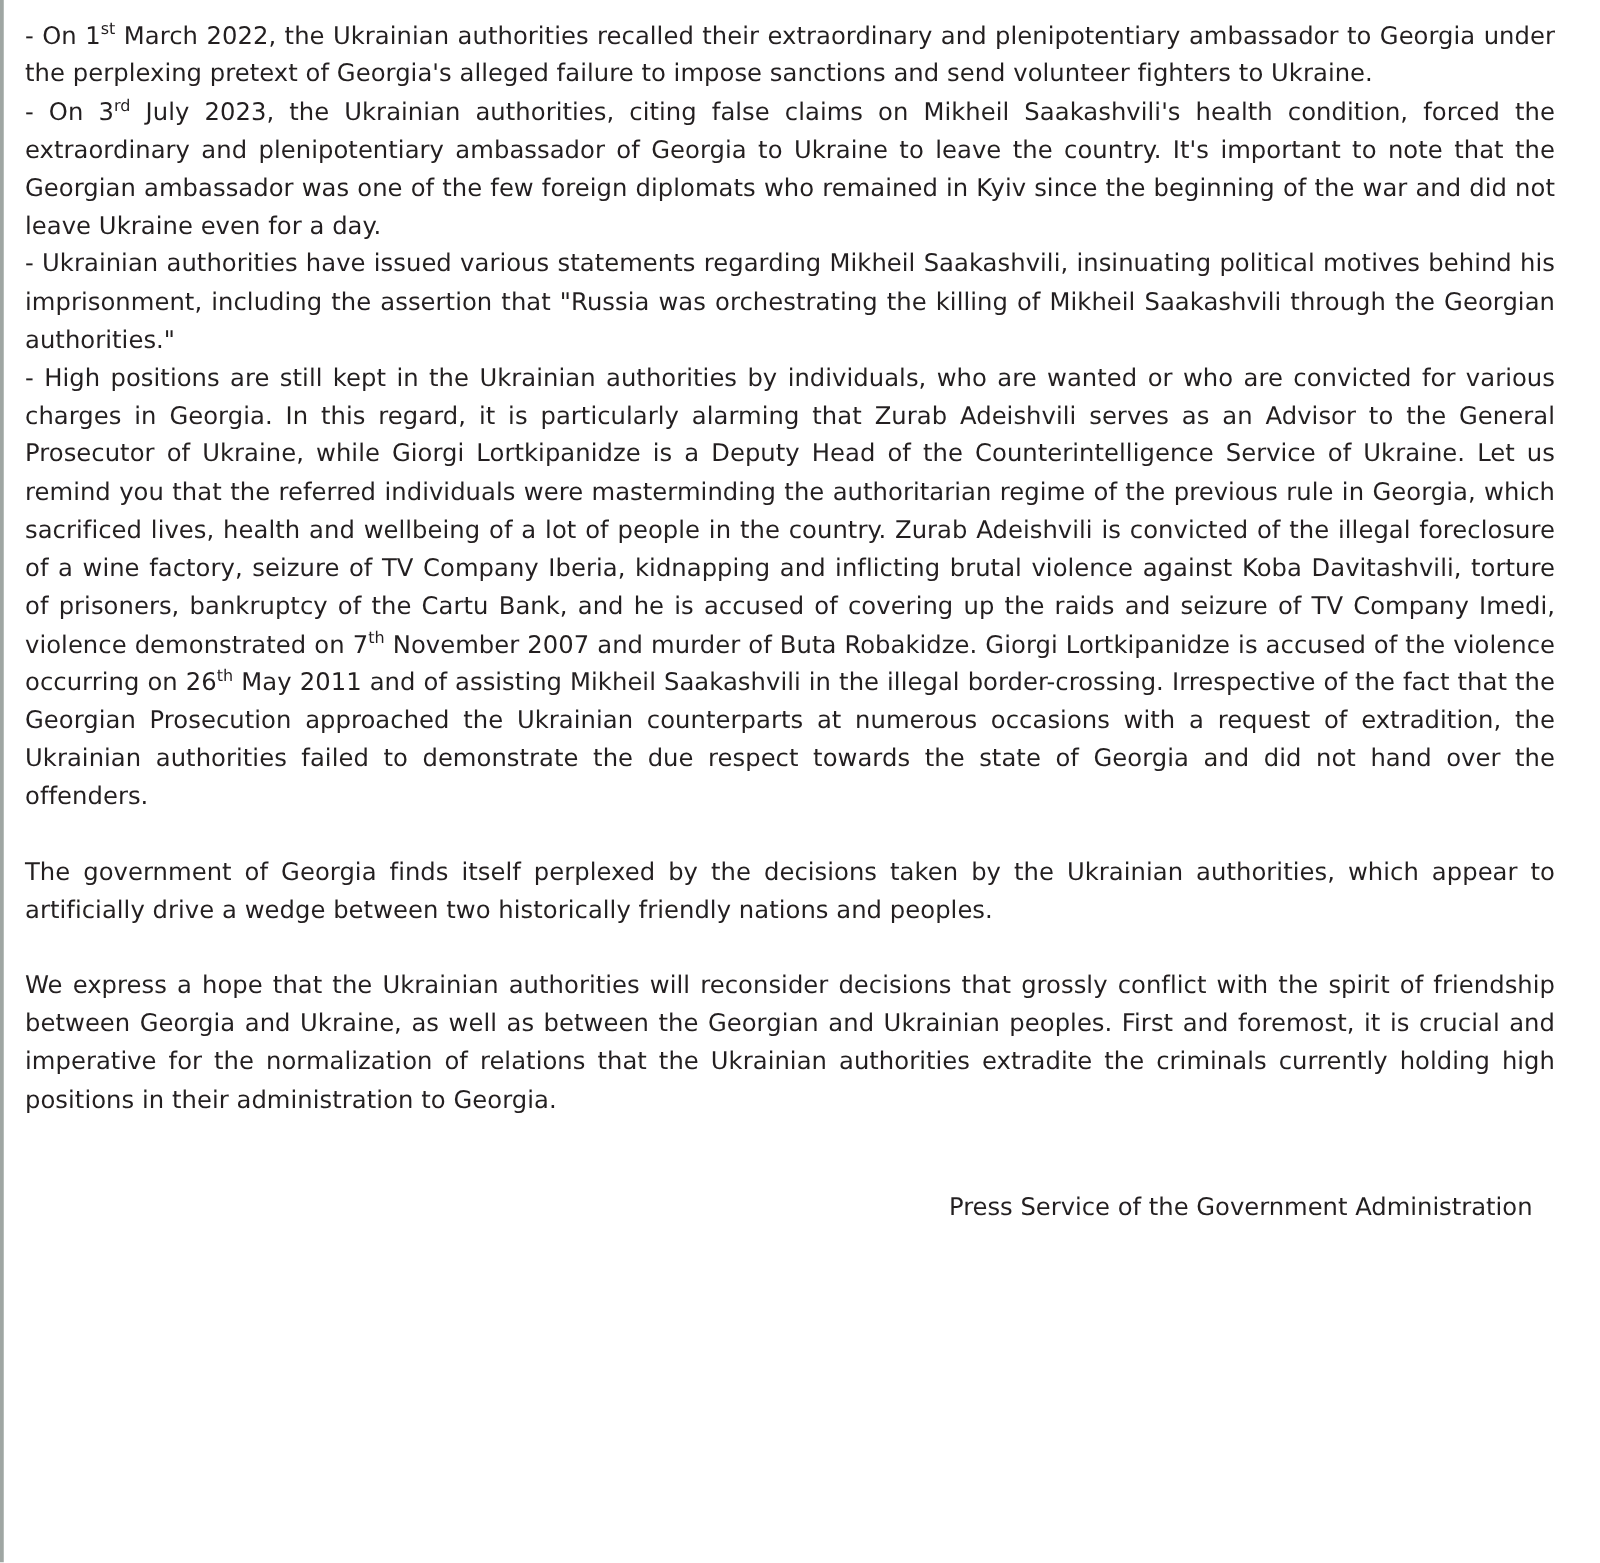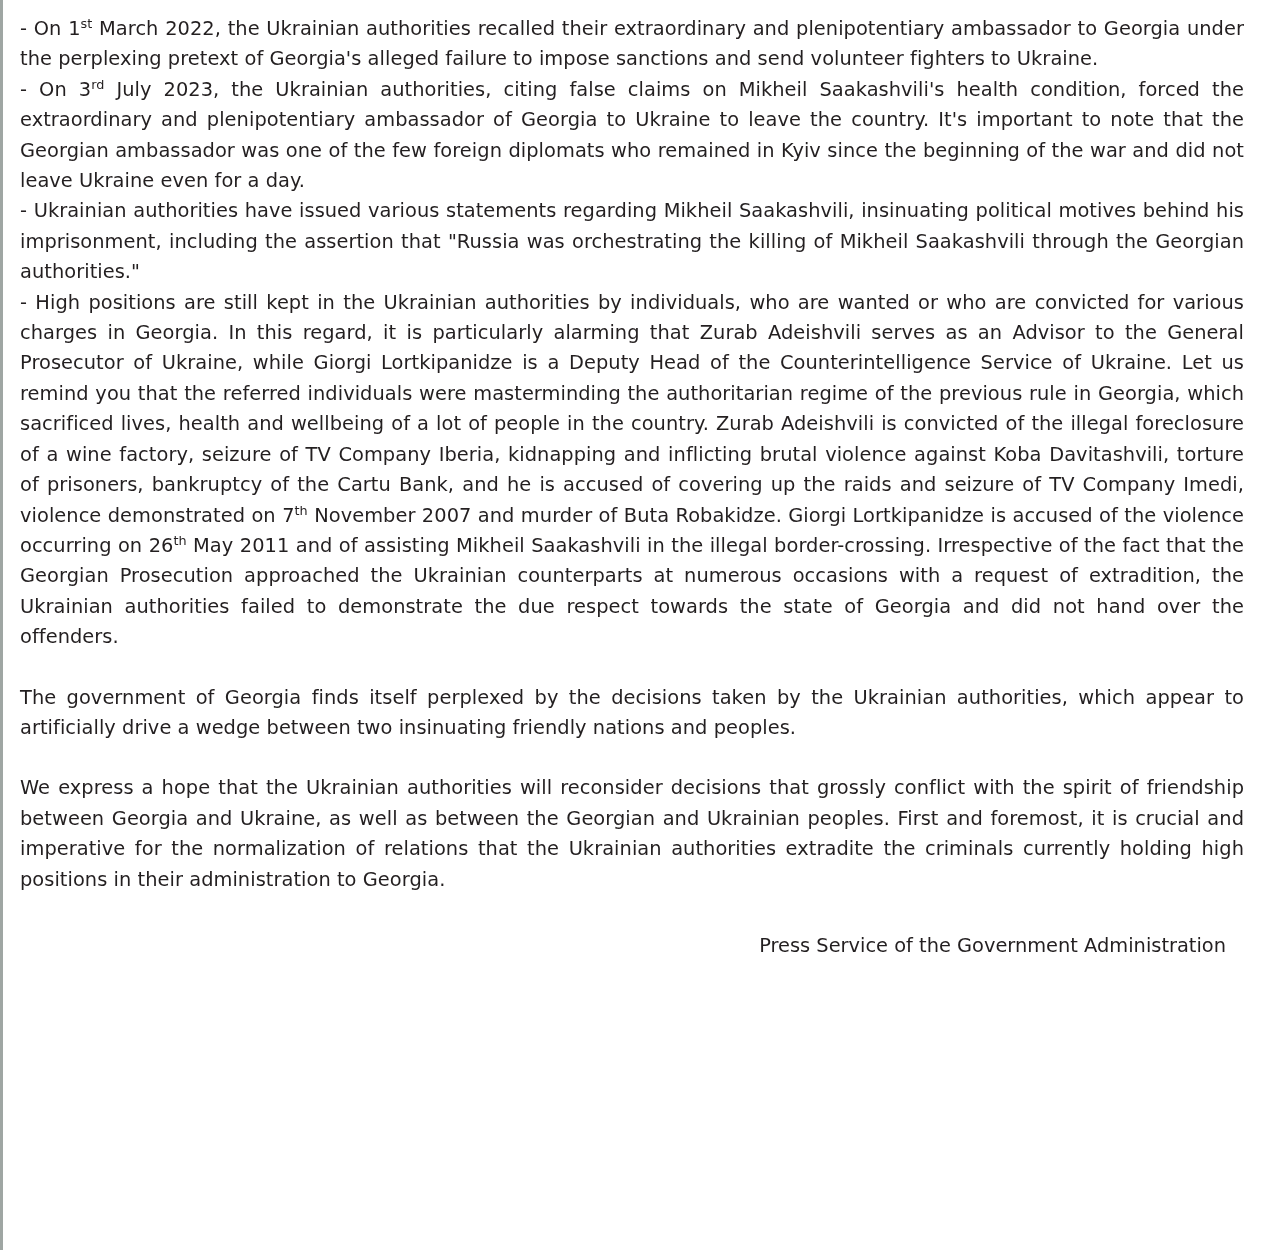--- a/index.html
+++ b/index.html
@@ -44,21 +44,21 @@
   }
   .gap {
     height: 30px;
   }
   sup {
     font-size: 0.66em;
     line-height: 0;
     vertical-align: super;
   }
   .signature {
-    margin-top: 36px;
+    margin-top: 56px;
     text-align: right;
     font-size: 19.4px;
     line-height: 30px;
     padding-right: 18px;
   }
 </style>
 </head>
 <body>
 
 <div class="page">
@@ -72,20 +72,20 @@
     <p><span>- On </span><span>3</span><sup>rd</sup><span> July 2023, the Ukrainian authorities, citing false claims on Mikheil Saakashvili's health condition, forced the extraordinary and plenipotentiary ambassador of Georgia to Ukraine to leave the country. It's important to note that the Georgian ambassador was one of the few foreign diplomats who remained in Kyiv since the beginning of the war and did not leave Ukraine even for a day.</span></p>
 
     <p><span>- Ukrainian authorities have issued various statements regarding Mikheil Saakashvili, insinuating political motives behind his imprisonment, including the assertion that "Russia was orchestrating the killing of Mikheil Saakashvili through the Georgian authorities."</span></p>
 
     <p><span>- High positions are still kept in the Ukrainian authorities by individuals, who are wanted or who are convicted for various charges in Georgia. In this regard, it is particularly alarming that Zurab Adeishvili serves as an Advisor to the General Prosecutor of Ukraine, while Giorgi Lortkipanidze is a Deputy Head of the Counterintelligence Service of Ukraine. Let us remind you that the referred individuals were masterminding the authoritarian regime of the previous rule in Georgia, which sacrificed lives, health and wellbeing of a lot of people in the country. Zurab Adeishvili is convicted of the illegal foreclosure of a wine factory, seizure of TV Company Iberia, kidnapping and inflicting brutal violence against Koba Davitashvili, torture of prisoners, bankruptcy of the Cartu Bank, and he is accused of covering up the raids and seizure of TV Company Imedi, violence demonstrated on </span><span>7</span><sup>th</sup><span> November 2007 and murder of Buta Robakidze. Giorgi Lortkipanidze is accused of the violence occurring on </span><span>26</span><sup>th</sup><span> May 2011 and of assisting Mikheil Saakashvili in the illegal border-crossing. Irrespective of the fact that the Georgian Prosecution approached the Ukrainian counterparts at numerous occasions with a request of extradition, the Ukrainian authorities failed to demonstrate the due respect towards the state of Georgia and did not hand over the offenders.</span></p>
 
   </div>
 
   <div class="gap"></div>
 
-  <p class="body-text para">The government of Georgia finds itself perplexed by the decisions taken by the Ukrainian authorities, which appear to artificially drive a wedge between two insinuating friendly nations and peoples.</p>
+  <p class="body-text para">The government of Georgia finds itself perplexed by the decisions taken by the Ukrainian authorities, which appear to artificially drive a wedge between two historically friendly nations and peoples.</p>
 
   <p class="body-text para">We express a hope that the Ukrainian authorities will reconsider decisions that grossly conflict with the spirit of friendship between Georgia and Ukraine, as well as between the Georgian and Ukrainian peoples. First and foremost, it is crucial and imperative for the normalization of relations that the Ukrainian authorities extradite the criminals currently holding high positions in their administration to Georgia.</p>
 
 
   <div class="signature">Press Service of the Government Administration</div>
 
 </div>
 
 </body></html>

